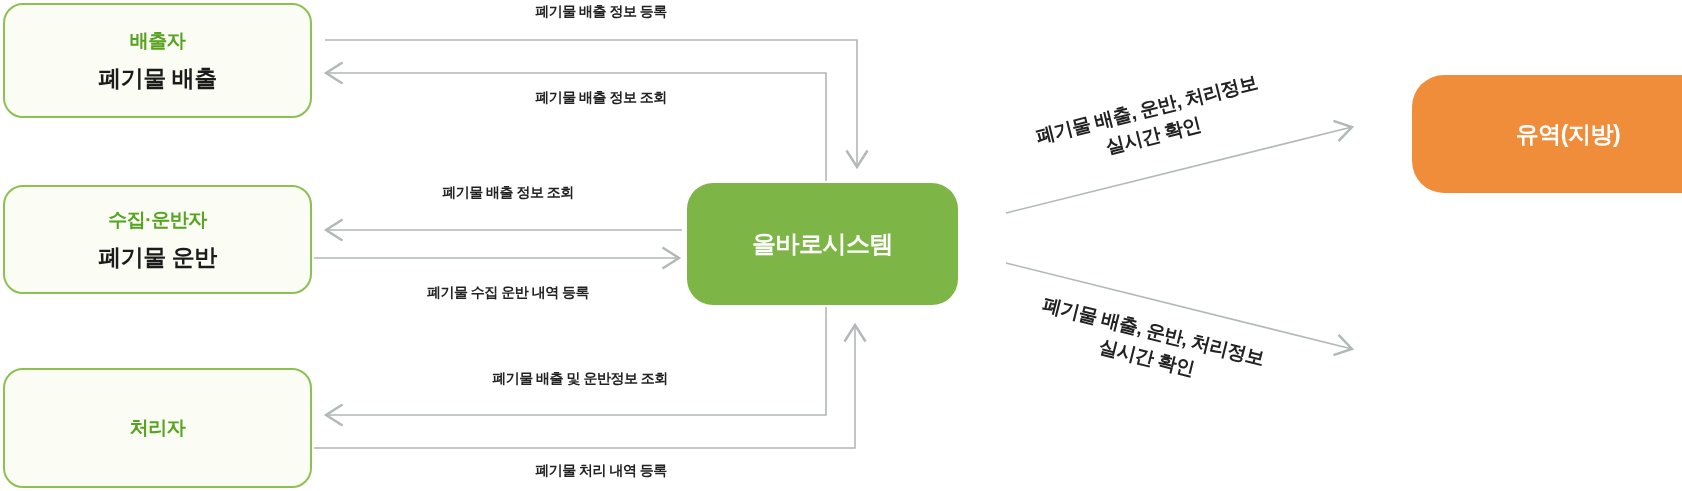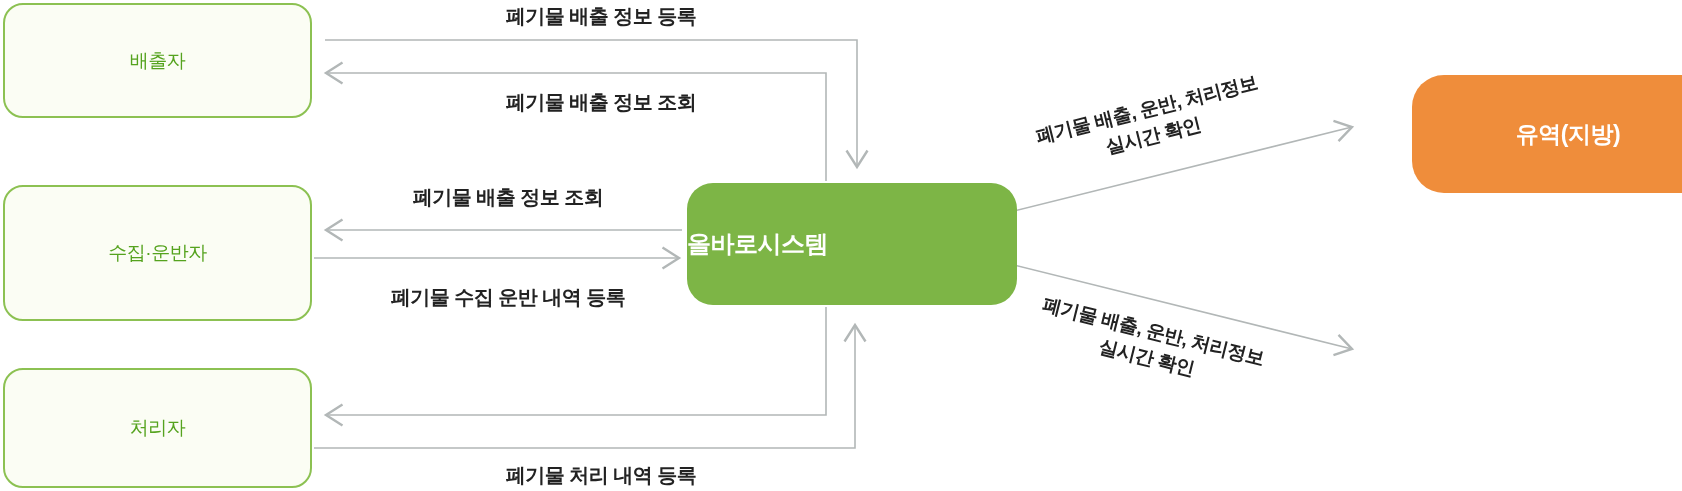--- a/index.html
+++ b/index.html
@@ -6,41 +6,41 @@
   body{width:1682px;height:491px;position:relative;overflow:hidden;
        font-family:"Liberation Sans","DejaVu Sans",sans-serif;}
   .canvas{position:absolute;left:0;top:0;width:1682px;height:491px;}
   svg.connectors{position:absolute;left:0;top:0;z-index:1;}
 
   
   .actor-box{position:absolute;left:3px;width:309px;height:115px;
     background:#fbfdf4;border:2px solid #8cc152;border-radius:20px;
     box-sizing:border-box;display:flex;flex-direction:column;
     align-items:center;justify-content:center;gap:9px;z-index:2;}
-  .actor-role{color:#55a31e;font-size:19px;font-weight:400;letter-spacing:-0.5px;}
+  .actor-role{color:#55a31e;font-size:19px;font-weight:700;letter-spacing:-0.5px;}
   .actor-action{color:#1b1b1b;font-size:23px;font-weight:700;letter-spacing:-0.5px;}
 
   
-  .system-box{position:absolute;left:687px;top:183px;width:330px;height:122px;
+  .system-box{position:absolute;left:687px;top:183px;width:271px;height:122px;
     background:#7db546;border-radius:26px;display:flex;align-items:center;
-    justify-content:flex-start;z-index:2;}
+    justify-content:center;z-index:2;}
   .system-label{color:#ffffff;font-size:24px;font-weight:700;letter-spacing:-0.5px;}
 
   
   .agency-box{position:absolute;left:1368px;width:312px;height:118px;
     background:#ef8d3b;border-radius:32px;display:flex;flex-direction:column;
     align-items:center;justify-content:center;z-index:2;margin-left:44px;}
   .agency-text{color:#ffffff;font-size:23px;font-weight:700;text-align:center;
     line-height:1.5;letter-spacing:-0.5px;}
   .agency-text-serif{color:#ffffff;font-size:25px;font-weight:400;text-align:center;
     font-family:"Liberation Serif","DejaVu Serif",serif;letter-spacing:-0.5px;}
 
   
   .flow-label{position:absolute;transform:translateX(-50%);white-space:nowrap;
-    color:#222222;font-size:20px;font-weight:700;letter-spacing:-0.5px;z-index:3;}
+    color:#222222;font-size:14px;font-weight:700;letter-spacing:-0.5px;z-index:3;}
   .monitor-label{position:absolute;transform:translate(-50%,-50%) rotate(-14deg);
     text-align:center;white-space:nowrap;color:#222222;font-size:19px;
     font-weight:700;line-height:1.4;letter-spacing:-0.5px;z-index:3;}
   .monitor-label.down{transform:translate(-50%,-50%) rotate(14deg);}
 </style>
 </head>
 <body>
 
 <div class="canvas">
 
@@ -55,40 +55,43 @@
     <path d="M682 230 H326" fill="none" stroke="#b2b7b7" stroke-width="1.6" marker-end="url(#chev)"></path>
     <path d="M314 258 H679" fill="none" stroke="#b2b7b7" stroke-width="1.6" marker-end="url(#chev)"></path>
     <path d="M826 307 V415 H326" fill="none" stroke="#b2b7b7" stroke-width="1.6" marker-end="url(#chev)"></path>
     <path d="M314 448 H855 V325" fill="none" stroke="#b2b7b7" stroke-width="1.6" marker-end="url(#chev)"></path>
     <path d="M1006 213 L1352 127" fill="none" stroke="#b2b7b7" stroke-width="1.6" marker-end="url(#chev)"></path>
     <path d="M1006 263 L1352 349" fill="none" stroke="#b2b7b7" stroke-width="1.6" marker-end="url(#chev)"></path>
   </svg>
 
   <div class="actor-box" style="top:3px;">
     <div class="actor-role">배출자</div>
+    <div class="actor-action">폐기물 배출</div>
   </div>
-  <div class="actor-box" style="top:185px;height:136px;">
+  <div class="actor-box" style="top:185px;height:109px;">
     <div class="actor-role">수집·운반자</div>
+    <div class="actor-action">폐기물 운반</div>
   </div>
   <div class="actor-box" style="top:368px;height:120px;">
     <div class="actor-role">처리자</div>
   </div>
 
   <div class="system-box">
     <div class="system-label">올바로시스템</div>
   </div>
 
   <div class="agency-box" style="top:75px;">
     <div class="agency-text">유역(지방)</div>
   </div>
 
   <div class="flow-label" style="left:601px;top:3px;">폐기물 배출 정보 등록</div>
   <div class="flow-label" style="left:601px;top:89px;">폐기물 배출 정보 조회</div>
   <div class="flow-label" style="left:508px;top:184px;">폐기물 배출 정보 조회</div>
   <div class="flow-label" style="left:508px;top:276px;margin-top:8px;">폐기물 수집 운반 내역 등록</div>
+  <div class="flow-label" style="left:580px;top:370px;">폐기물 배출 및 운반정보 조회</div>
   <div class="flow-label" style="left:581px;top:462px;margin-left:20px;">폐기물 처리 내역 등록</div>
 
   <div class="monitor-label" style="left:1150px;top:123px;">
     <div>폐기물 배출, 운반, 처리정보</div>
     <div>실시간 확인</div>
   </div>
   <div class="monitor-label down" style="left:1150px;top:345px;">
     <div>폐기물 배출, 운반, 처리정보</div>
     <div>실시간 확인</div>
   </div>

